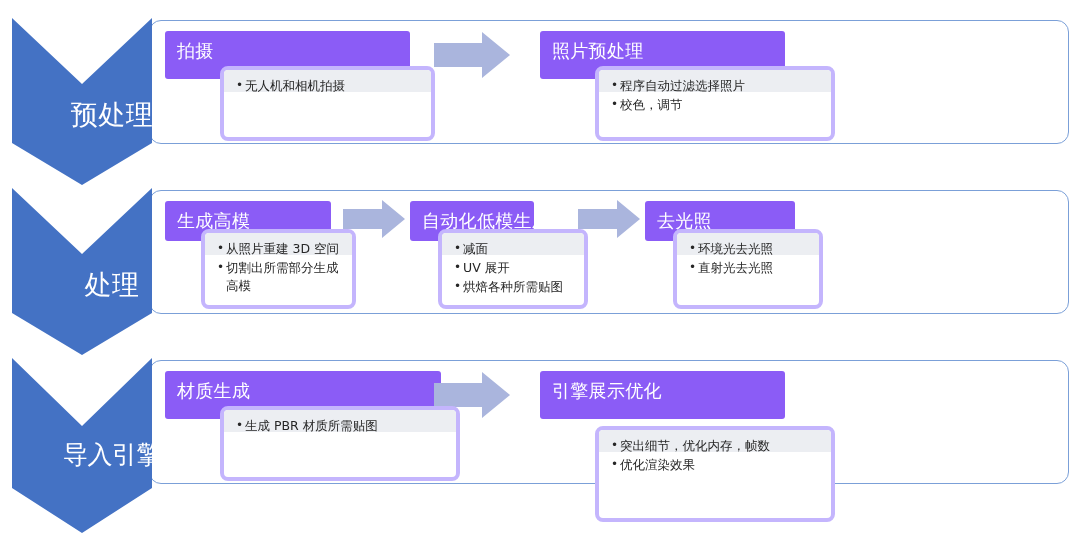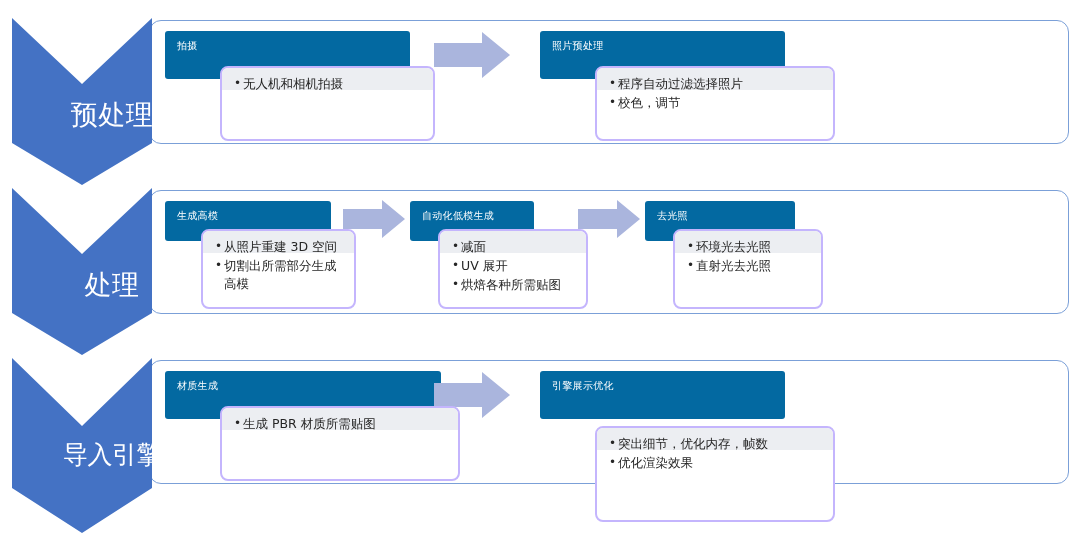--- a/index.html
+++ b/index.html
@@ -73,34 +73,34 @@
 
   
   .step {
     position: absolute;
     top: 0;
   }
   .step-header {
     position: absolute;
     top: 0;
     left: 0;
-    background: #0369a1;
+    background: #8b5cf6;
     border-radius: 3px;
     box-sizing: border-box;
     color: #ffffff;
-    font-size: 10px;
+    font-size: 18px;
     padding: 8px 16px 0 12px;
     letter-spacing: 0.3px;
     z-index: 2;
     white-space: nowrap;
   }
   .step-body {
     position: absolute;
     background: #ffffff;
-    border: 2px solid #c4b5fd;
+    border: 4px solid #c4b5fd;
     border-radius: 8px;
     box-sizing: border-box;
     z-index: 3;
     overflow: hidden;
   }
   
   .step-body::before {
     content: "";
     position: absolute;
     top: 0;

